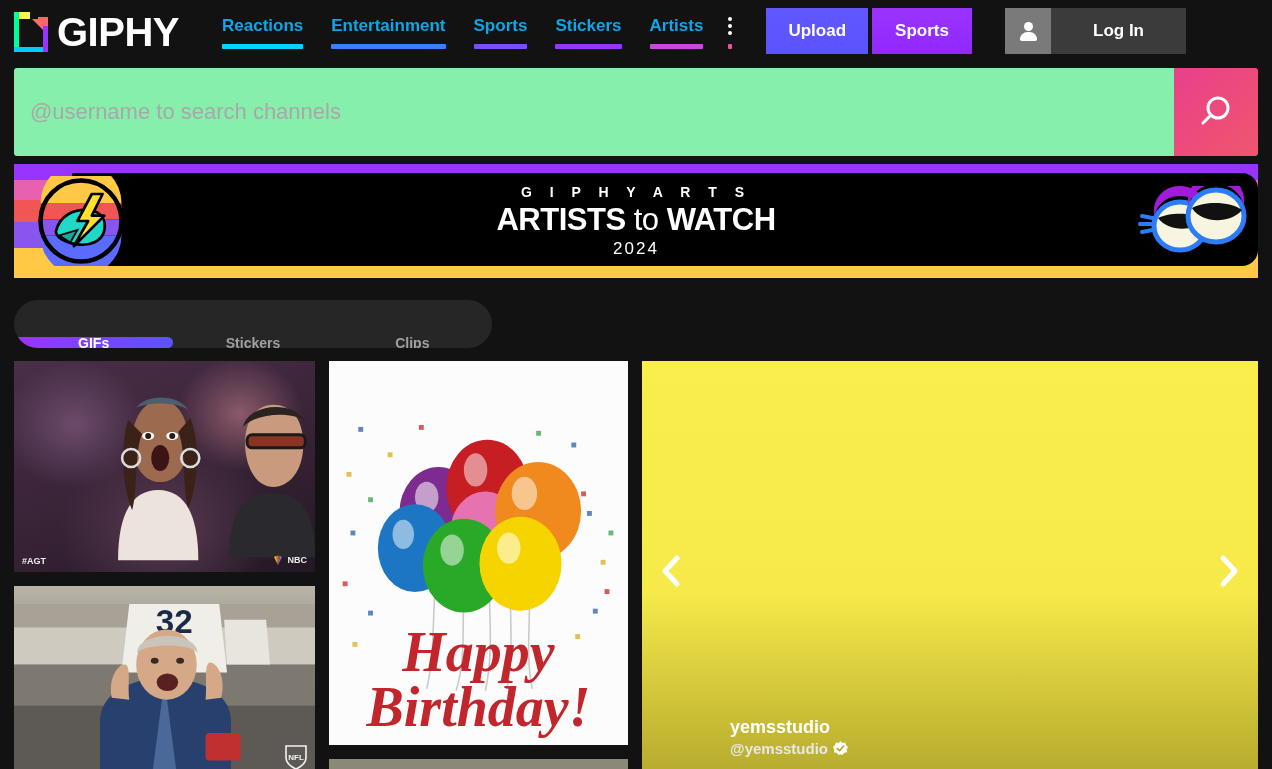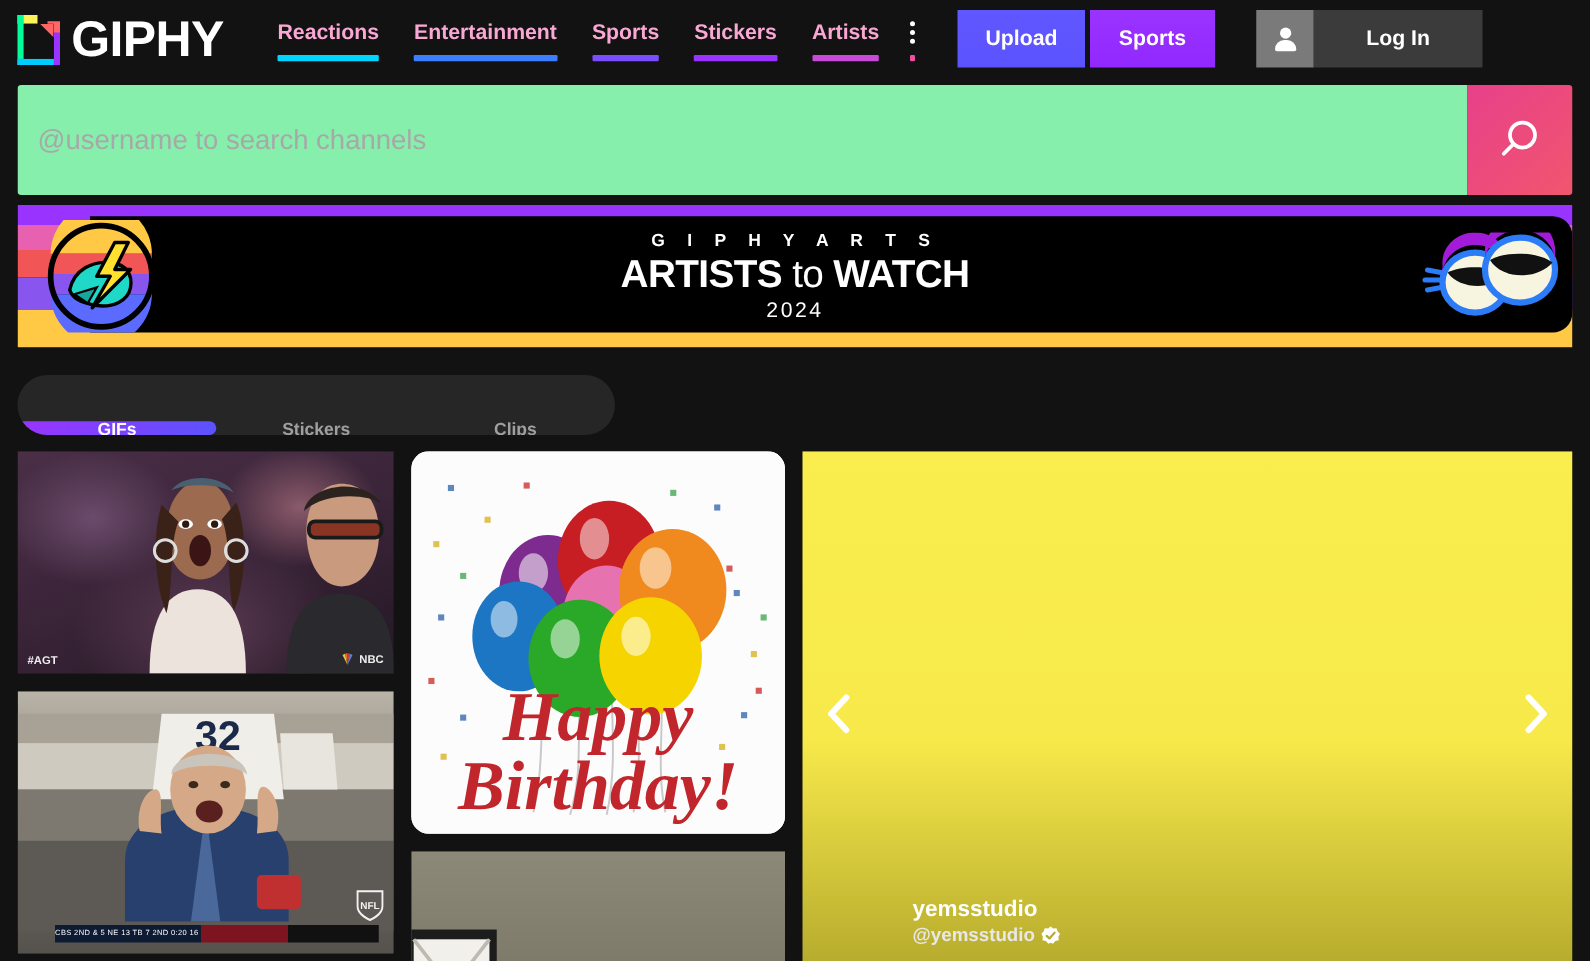--- a/index.html
+++ b/index.html
@@ -40,21 +40,21 @@
     color: #fff; font-size: 40px; font-weight: bold; letter-spacing: -0.5px;
     line-height: 42px;
   }
 
   .nav-links { display: flex; align-items: flex-start; margin-left: 29px; }
   .nav-item {
     position: relative; padding: 0 14px;
     cursor: pointer;
   }
   .nav-item .nav-label {
-    display: block; color: #f9a8d4; font-size: 17px; font-weight: bold;
+    display: block; color: #0ea5e9; font-size: 17px; font-weight: bold;
     line-height: 36px; white-space: nowrap;
   }
   .nav-item .nav-rule { display: block; height: 5px; border-radius: 1px; }
   .nav-item.dots { padding: 0 11px; }
   .dots-glyph {
     display: flex; flex-direction: column; align-items: center;
     justify-content: center; height: 36px; gap: 3px;
   }
   .dots-glyph i { width: 4px; height: 4px; background: #fff; border-radius: 50%; display:block; }
 
@@ -162,24 +162,24 @@
   .grid {
     display: flex; gap: 14px; margin: 9px 14px 0 14px;
     height: 420px; overflow: hidden;
   }
   .col { display: flex; flex-direction: column; gap: 14px; }
   .col-a { width: 308px; }
   .col-b { width: 306px; }
   .col-c { width: 616px; }
 
   .tile { position: relative; overflow: hidden; flex-shrink: 0; }
-  .tile-agt { height: 178px; }
+  .tile-agt { height: 211px; }
   .tile-nfl { height: 210px; }
   .tile-meerkat { height: 178px; }
-  .tile-bday { height: 306px; background: #fbfbfb; border-radius: 14px; }
+  .tile-bday { height: 384px; background: #fbfbfb; }
   .tile-curly { height: 178px; }
 
   .wm {
     position: absolute; bottom: 6px; font-size: 9px; color: #fff;
     font-weight: bold; opacity: .92; display: flex; align-items: center; gap: 3px;
   }
   .wm-left { left: 8px; }
   .wm-right { right: 8px; }
 
   

